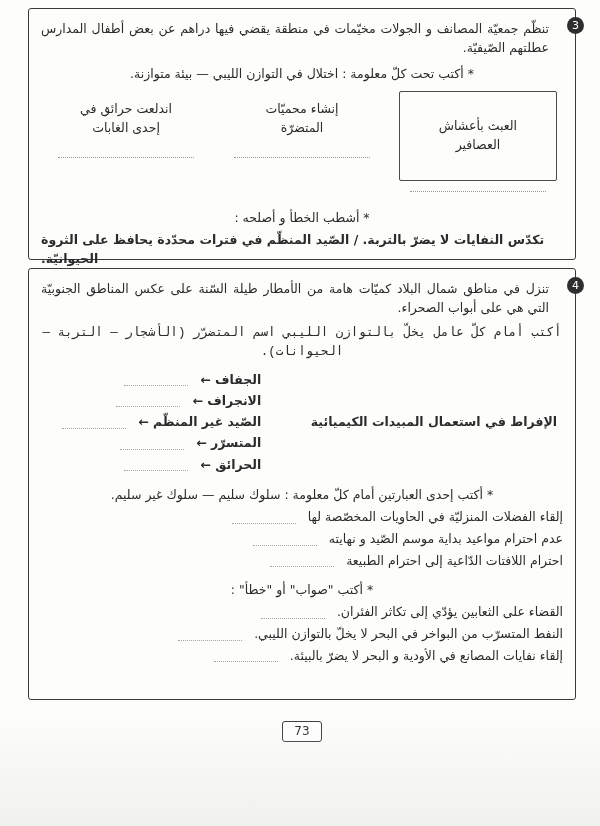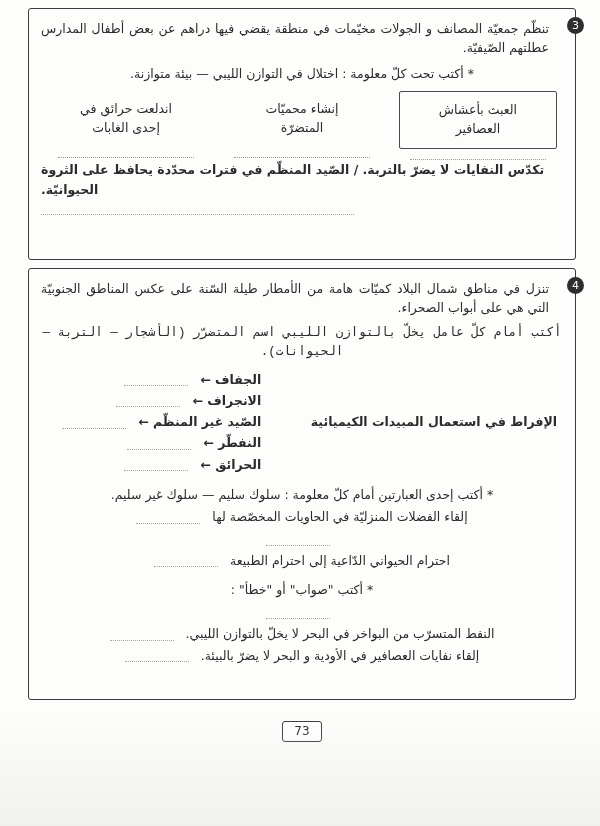--- a/index.html
+++ b/index.html
@@ -86,21 +86,21 @@
     padding: 0 6px;
   }
   .boxcell {
     width: 31%;
     text-align: center;
   }
   .boxed {
     border: 1.2px solid #4a4a4a;
     border-radius: 2px;
     min-height: 46px;
-    padding: 5px 4px;
+    padding: 21px 4px;
     font-size: 12.5px;
     line-height: 1.5;
     display: flex;
     flex-direction: column;
     justify-content: center;
   }
   .nobox {
     min-height: 46px;
     padding: 5px 4px;
     font-size: 12.5px;
@@ -139,21 +139,20 @@
     min-height: 21px;
     font-weight: bold;
   }
   .mleft { text-align: right; width: 42%; }
   .mright { text-align: right; width: 52%; }
   .arrow { font-size: 12.5px; }
 
   .listline {
     font-size: 12.5px;
     line-height: 1.75;
-    text-align: center;
     margin: 0;
   }
   .dotted-after {
     display: inline-block;
     border-bottom: 1px dotted #a5a5a5;
     width: 64px;
     height: 11px;
     margin-right: 8px;
     vertical-align: middle;
   }
@@ -204,20 +203,21 @@
         </div>
         <div class="boxcell">
           <div class="boxed">
             <span>العبث بأعشاش</span>
             <span>العصافير</span>
           </div>
           <div class="dots short"></div>
         </div>
       </div>
 
+      <div class="line instr" style="text-align:center; margin-top:16px;">* أشطب الخطأ و أصلحه :</div>
 
       <div class="line" style="text-align:left;font-weight:bold;">تكدّس النفايات لا يضرّ بالتربة.   /   الصّيد المنظّم في فترات محدّدة يحافظ على الثروة الحيوانيّة.</div>
 
       <div class="dotline w60"></div>
     </div>
 
     <div class="exercise ex2">
       <div class="num-badge">4</div>
 
       <div class="line intro">تنزل في مناطق شمال البلاد كميّات هامة من الأمطار طيلة السّنة على عكس المناطق الجنوبيّة التي هي على أبواب الصحراء.</div>
@@ -248,21 +248,21 @@
           <div class="mleft">
             <span>الصّيد غير المنظّم</span>
             <span class="arrow"> ←</span>
             <span class="dotted-after"></span>
           </div>
           <div class="mright">الإفراط في استعمال المبيدات الكيميائية</div>
         </div>
 
         <div class="matchrow">
           <div class="mleft">
-            <span>النفطّر</span>
+            <span>المتسرّر</span>
             <span class="arrow"> ←</span>
             <span class="dotted-after"></span>
           </div>
           <div class="mright"></div>
         </div>
 
         <div class="matchrow">
           <div class="mleft">
             <span>الحرائق</span>
             <span class="arrow"> ←</span>
@@ -273,38 +273,40 @@
 
       </div>
 
       <div class="line instr center" style="margin-top:10px;">* أكتب إحدى العبارتين أمام كلّ معلومة : سلوك سليم — سلوك غير سليم.</div>
 
       <div class="listline">
         <span>إلقاء الفضلات المنزليّة في الحاويات المخصّصة لها</span>
         <span class="dotted-after"></span>
       </div>
       <div class="listline">
-        <span class="dotted-after"></span>
-      </div>
-      <div class="listline">
-        <span>احترام الحيواني الدّاعية إلى احترام الطبيعة</span>
+        <span>عدم احترام مواعيد بداية موسم الصّيد و نهايته</span>
+        <span class="dotted-after"></span>
+      </div>
+      <div class="listline">
+        <span>احترام اللافتات الدّاعية إلى احترام الطبيعة</span>
         <span class="dotted-after"></span>
       </div>
 
       <div class="line instr center" style="margin-top:8px;">* أكتب "صواب" أو "خطأ" :</div>
 
       <div class="listline">
+        <span>القضاء على الثعابين يؤدّي إلى تكاثر الفئران.</span>
         <span class="dotted-after"></span>
       </div>
       <div class="listline">
         <span>النفط المتسرّب من البواخر في البحر لا يخلّ بالتوازن الليبي.</span>
         <span class="dotted-after"></span>
       </div>
       <div class="listline">
-        <span>إلقاء نفايات العصافير في الأودية و البحر لا يضرّ بالبيئة.</span>
+        <span>إلقاء نفايات المصانع في الأودية و البحر لا يضرّ بالبيئة.</span>
         <span class="dotted-after"></span>
       </div>
 
     </div>
 
     <div class="pagenum">
       <span>73</span>
     </div>
 
   </div>

